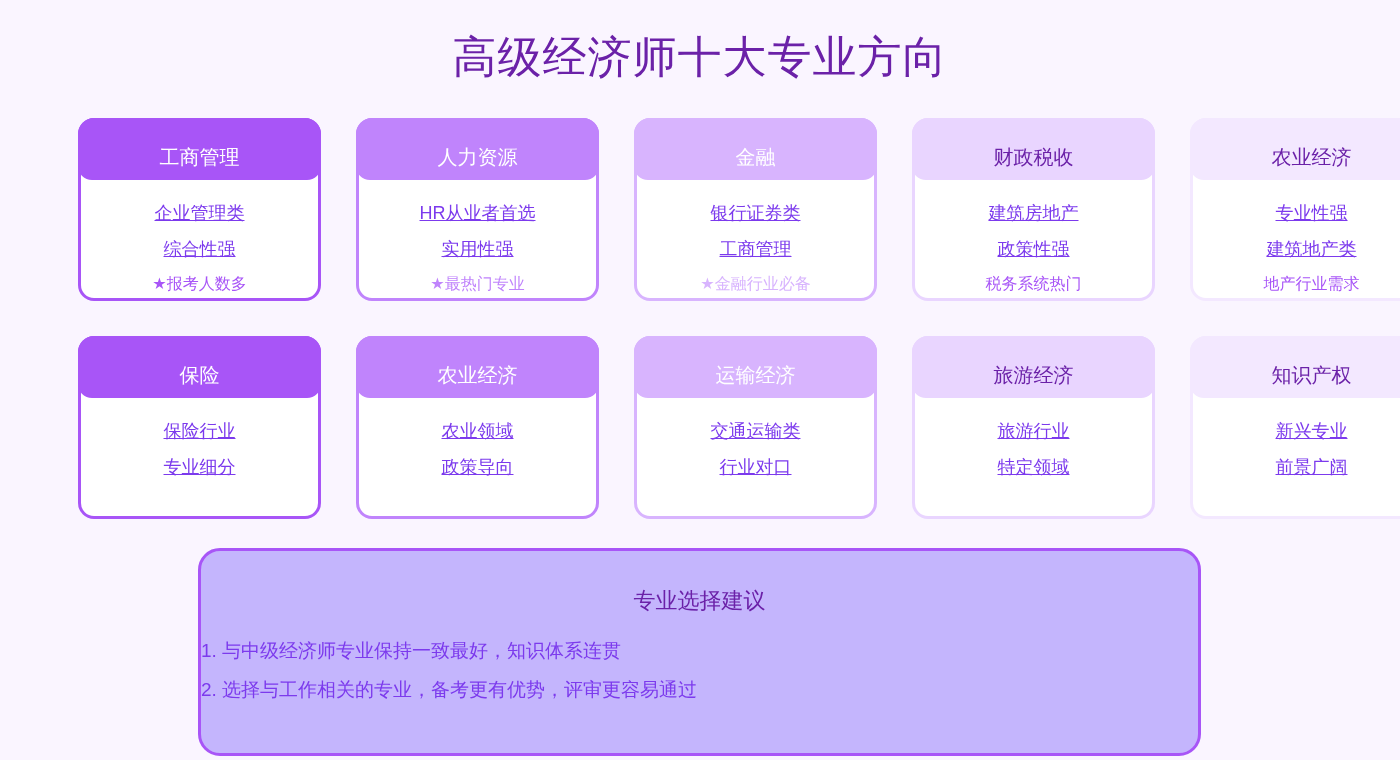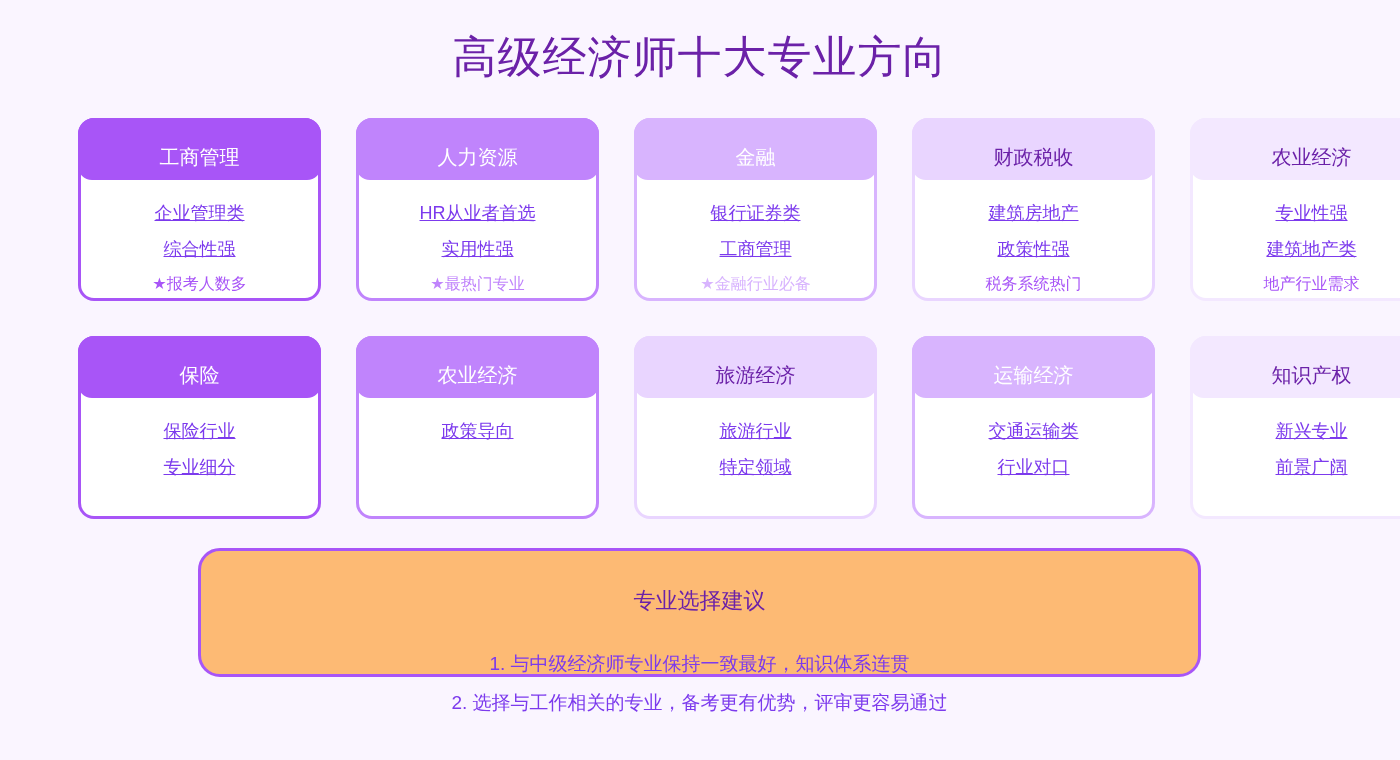--- a/index.html
+++ b/index.html
@@ -80,42 +80,42 @@
       font-size: 16px;
       line-height: 34px;
       height: 34px;
       color: var(--note, #a855f7);
     }
     .advice-box {
       position: absolute;
       left: 198px;
       top: 548px;
       width: 1003px;
-      height: 129px;
+      height: 208px;
       box-sizing: border-box;
       border: 3px solid #a855f7;
       border-radius: 22px;
-      background: #fdba74;
+      background: #c4b5fd;
     }
     .advice-title {
       position: absolute;
       top: 35px;
       left: 0;
       right: 0;
       text-align: center;
       font-size: 22px;
       line-height: 30px;
       color: #6b21a8;
     }
     .advice-list {
       position: absolute;
-      top: 93px;
+      top: 80px;
       left: 0;
       right: 0;
-      text-align: center;
+      text-align: left;
     }
     .advice-item {
       font-size: 19px;
       line-height: 39px;
       height: 39px;
       color: #7c3aed;
     }
   </style>
 </head>
 <body>
@@ -174,39 +174,40 @@
     <div class="card-body">
       <div class="card-line">保险行业</div>
       <div class="card-line">专业细分</div>
       <div class="card-note"></div>
     </div>
   </div>
 
   <div class="card" style="--accent: #c084fc; --border: #c084fc; --head-text: #ffffff; --note: #c084fc;">
     <div class="card-header"><span>农业经济</span></div>
     <div class="card-body">
+      <div class="card-line">农业领域</div>
       <div class="card-line">政策导向</div>
+      <div class="card-note"></div>
+    </div>
+  </div>
+
+  <div class="card" style="--accent: #d8b4fe; --border: #d8b4fe; --head-text: #ffffff; --note: #d8b4fe;">
+    <div class="card-header"><span>运输经济</span></div>
+    <div class="card-body">
+      <div class="card-line">交通运输类</div>
+      <div class="card-line">行业对口</div>
       <div class="card-note"></div>
     </div>
   </div>
 
   <div class="card" style="--accent: #e9d5ff; --border: #e9d5ff; --head-text: #6b21a8; --note: #a855f7;">
     <div class="card-header"><span>旅游经济</span></div>
     <div class="card-body">
       <div class="card-line">旅游行业</div>
       <div class="card-line">特定领域</div>
-      <div class="card-note"></div>
-    </div>
-  </div>
-
-  <div class="card" style="--accent: #d8b4fe; --border: #d8b4fe; --head-text: #ffffff; --note: #d8b4fe;">
-    <div class="card-header"><span>运输经济</span></div>
-    <div class="card-body">
-      <div class="card-line">交通运输类</div>
-      <div class="card-line">行业对口</div>
       <div class="card-note"></div>
     </div>
   </div>
 
   <div class="card" style="--accent: #f3e8ff; --border: #f3e8ff; --head-text: #6b21a8; --note: #a855f7;">
     <div class="card-header"><span>知识产权</span></div>
     <div class="card-body">
       <div class="card-line">新兴专业</div>
       <div class="card-line">前景广阔</div>
       <div class="card-note"></div>

